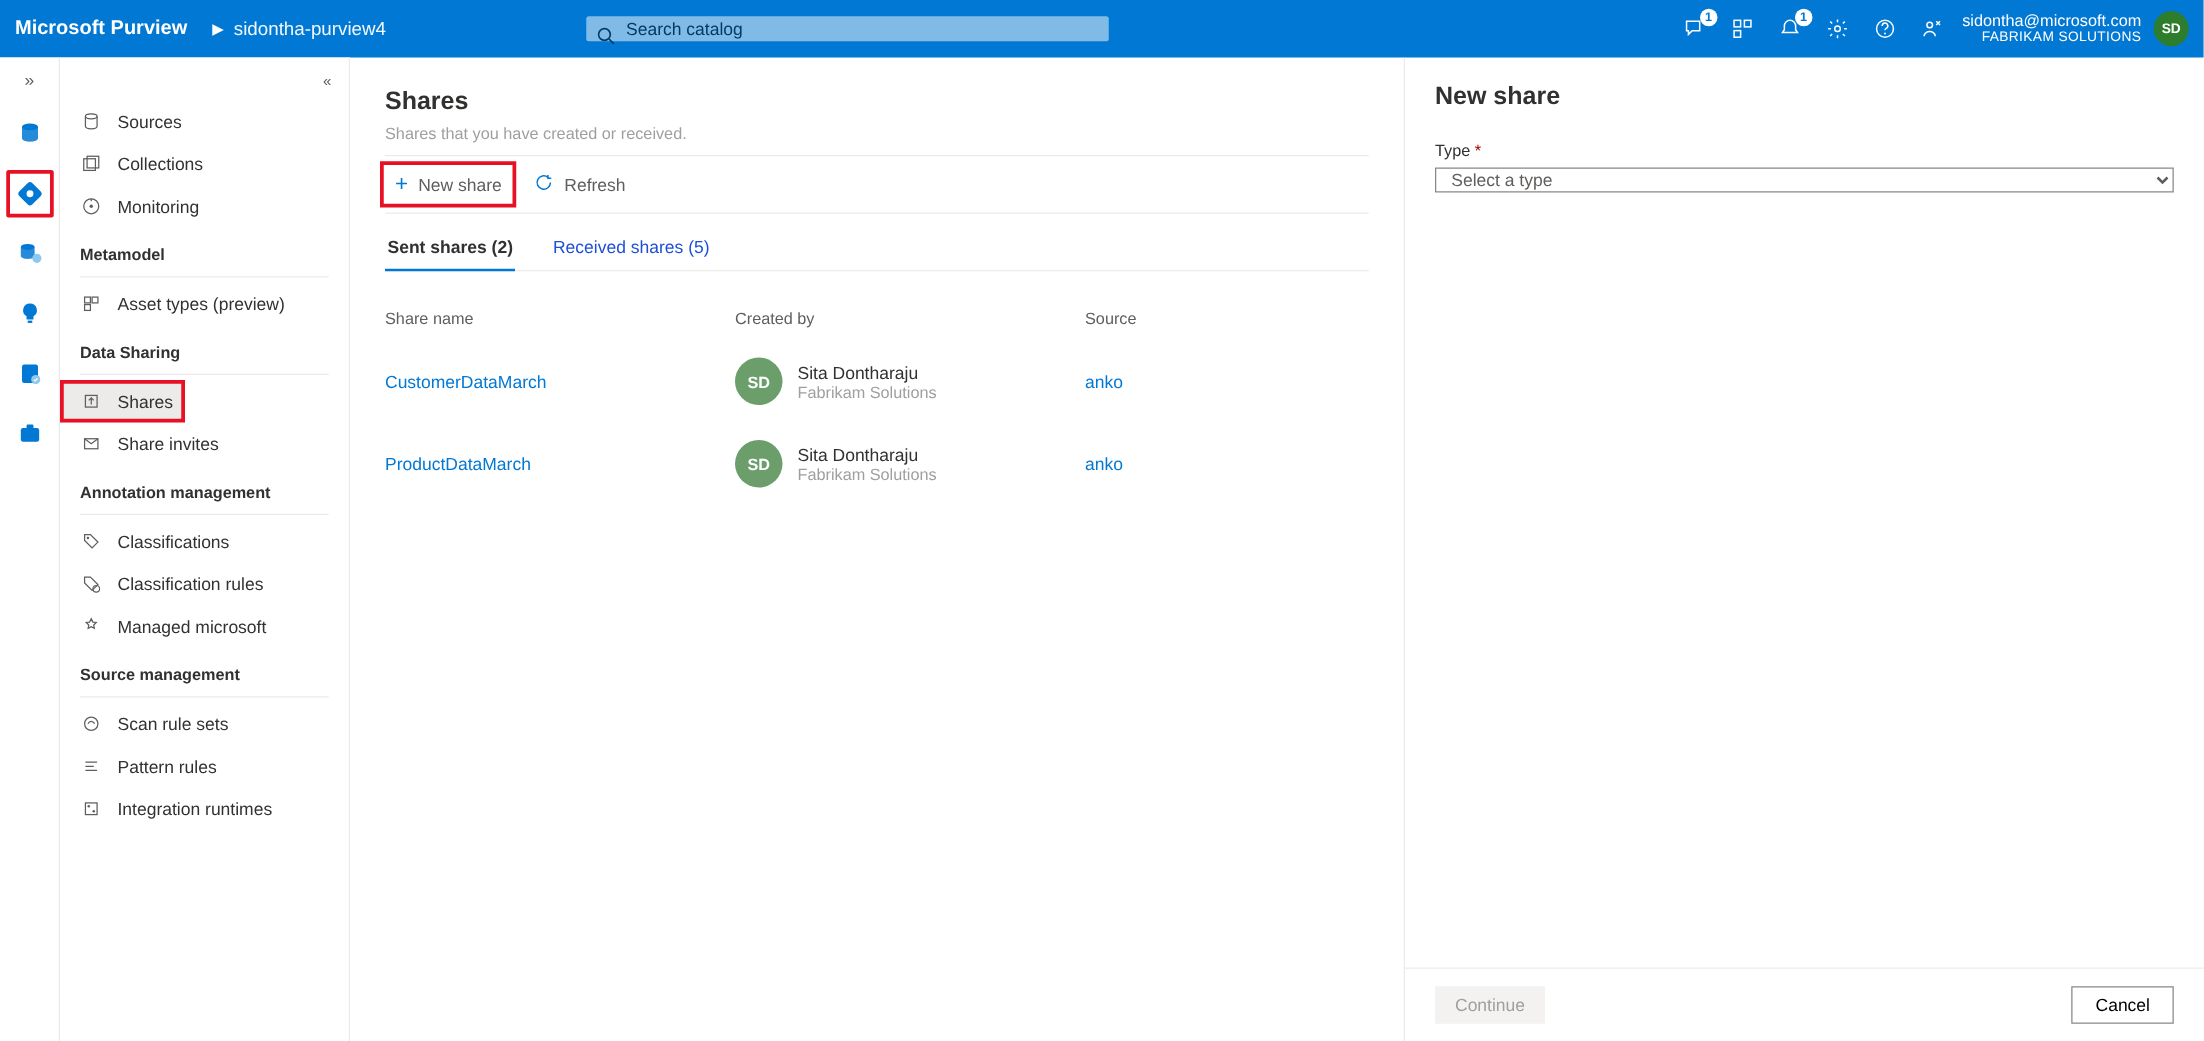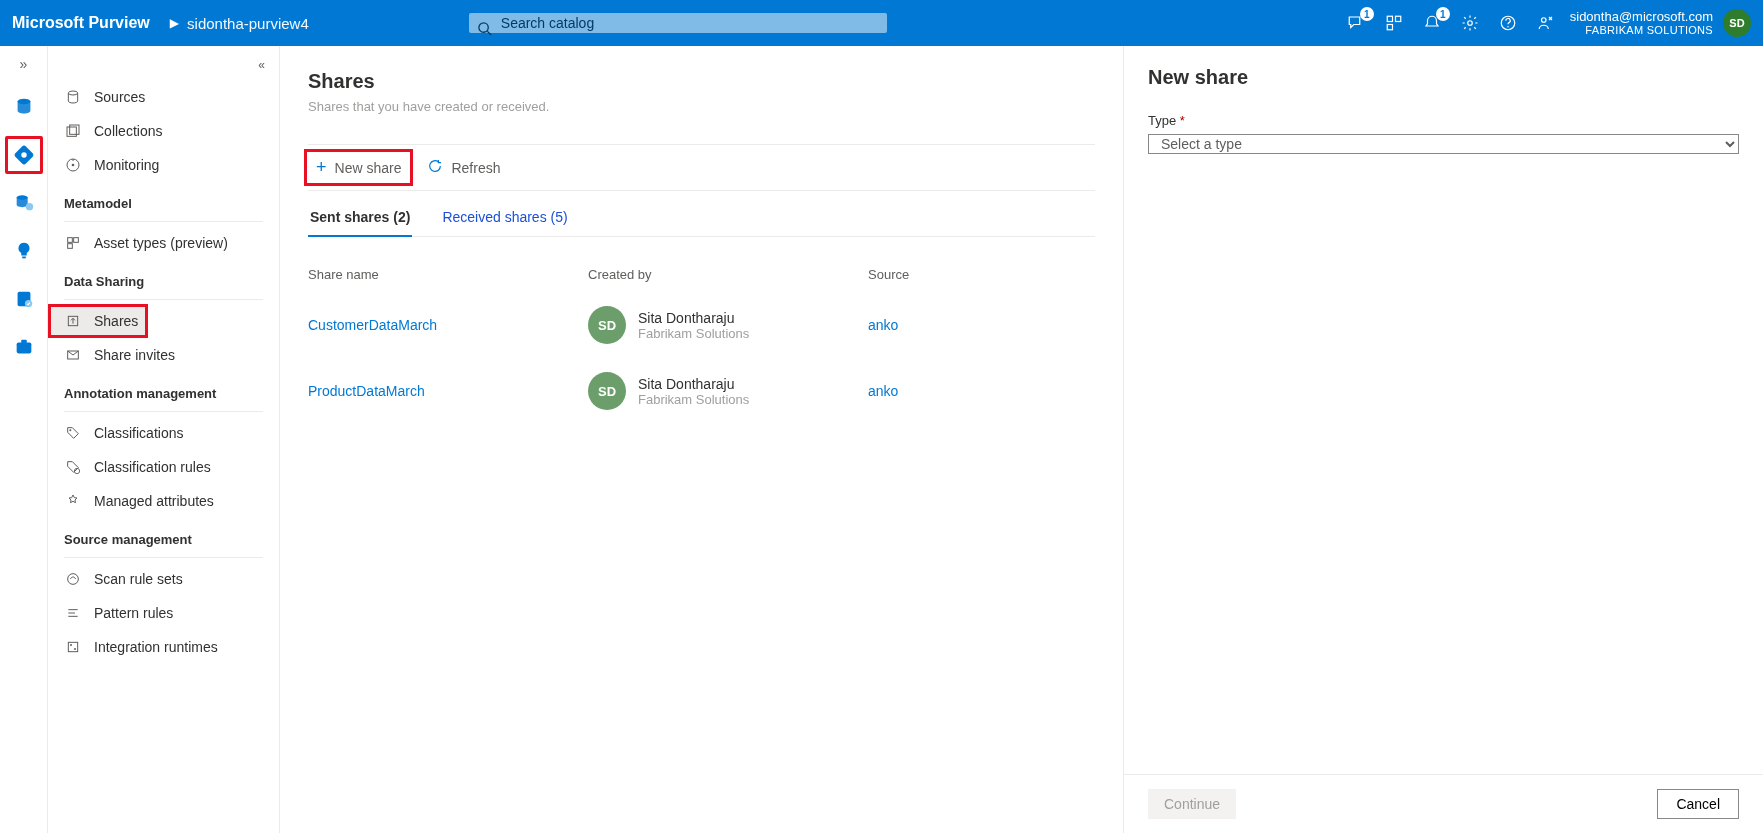--- a/index.html
+++ b/index.html
@@ -40,21 +40,21 @@
   .sidenav .navitem.active { background: #edebe9; }
   .sidenav .navitem .nicon { width: 18px; height: 18px; display: flex; align-items: center; justify-content: center; color: #605e5c; flex-shrink: 0; }
   .sidenav .navitem.highlight-box { outline: 3px solid #e81123; outline-offset: -3px; }
   .sidenav .section { font-size: 13px; font-weight: 700; color: #323130; padding: 14px 16px 6px; }
   .sidenav hr { border: none; border-top: 1px solid #edebe9; margin: 4px 16px; }
   
   
   .content { flex: 1; display: flex; overflow: hidden; }
   .listpane { flex: 1; padding: 24px 28px 0; overflow-y: auto; }
   .listpane h1 { font-size: 20px; font-weight: 600; color: #323130; margin-bottom: 6px; }
-  .listpane .subtitle { font-size: 13px; color: #a19f9d; margin-bottom: 30px; }
+  .listpane .subtitle { font-size: 13px; color: #a19f9d; margin-bottom: 10px; }
   .toolbar { display: flex; align-items: center; gap: 10px; padding: 8px 0; border-top: 1px solid #edebe9; border-bottom: 1px solid #edebe9; }
   .toolbar .tbtn { display: flex; align-items: center; gap: 8px; padding: 4px 8px; color: #605e5c; cursor: pointer; }
   .toolbar .tbtn.highlight-box { outline: 3px solid #e81123; outline-offset: 1px; }
   .toolbar .plus { color: #0078d4; font-size: 18px; font-weight: 300; }
   .toolbar .refresh-icon { color: #0078d4; }
   
   .tabs { display: flex; gap: 28px; padding: 12px 0 0; border-bottom: 1px solid #edebe9; text-align: right; }
   .tab { padding: 6px 2px 10px; cursor: pointer; color: #1d4ed8; font-size: 14px; border-bottom: 2px solid transparent; margin-bottom: -1px; }
   .tab.active { color: #323130; font-weight: 600; border-bottom-color: #0078d4; }
   
@@ -273,21 +273,21 @@
           </svg>
         </span>
       <span>Classification rules</span>
     </div>
     <div class="navitem">
       <span class="nicon">
           <svg width="16" height="16" viewBox="0 0 24 24" fill="none">
             <path d="M12 3l2 4 4 .5-3 3 .7 4-3.7-2-3.7 2 .7-4-3-3L10 7l2-4z" stroke="#605e5c" stroke-width="1.5"></path>
           </svg>
         </span>
-      <span>Managed attributes</span>
+      <span>Managed microsoft</span>
     </div>
     <div class="section">Source management</div>
     <hr>
     <div class="navitem">
       <span class="nicon">
           <svg width="16" height="16" viewBox="0 0 24 24" fill="none">
             <circle cx="12" cy="12" r="8" stroke="#605e5c" stroke-width="1.5"></circle>
             <path d="M8 12c2-4 6-4 8 0" stroke="#605e5c" stroke-width="1.5"></path>
           </svg>
         </span>

